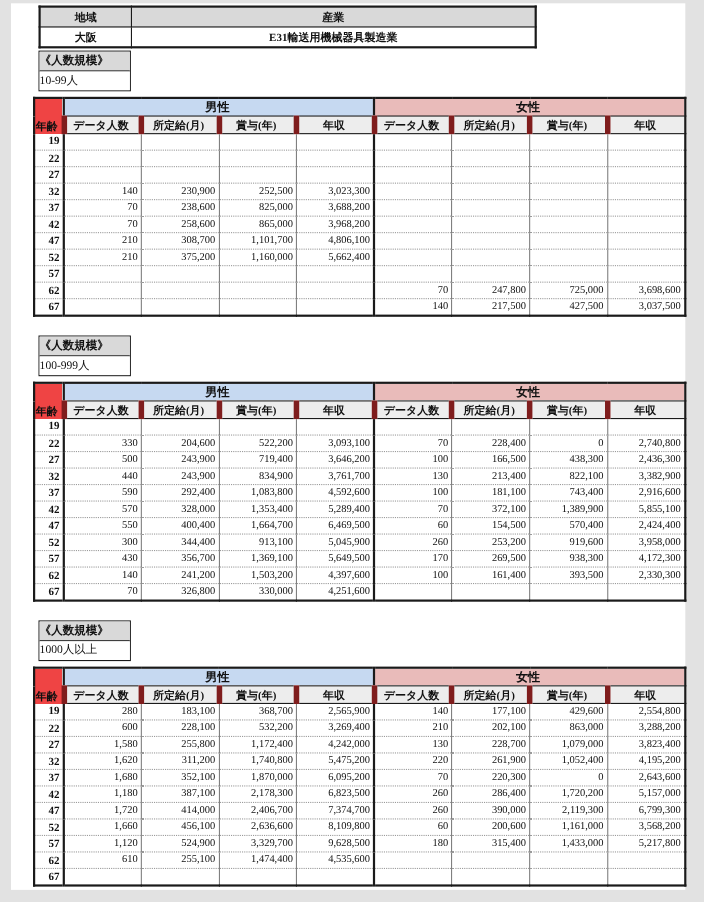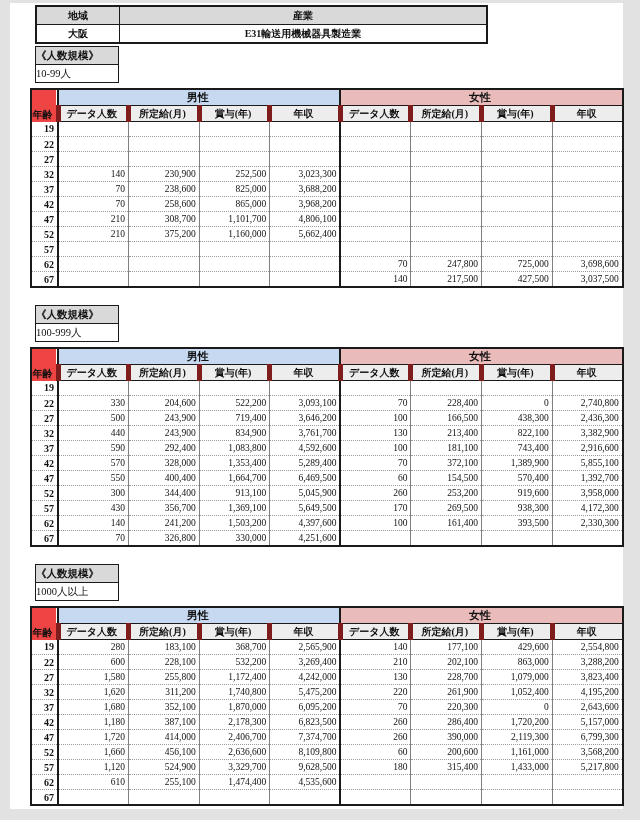--- a/index.html
+++ b/index.html
@@ -332,21 +332,21 @@
             </tr>
             <tr>
               <td class="age-cell">47</td>
               <td class="num">550</td>
               <td class="num">400,400</td>
               <td class="num">1,664,700</td>
               <td class="num male-end">6,469,500</td>
               <td class="num">60</td>
               <td class="num">154,500</td>
               <td class="num">570,400</td>
-              <td class="num">1,392,700</td>
+              <td class="num">2,424,400</td>
             </tr>
             <tr>
               <td class="age-cell">52</td>
               <td class="num">300</td>
               <td class="num">344,400</td>
               <td class="num">913,100</td>
               <td class="num male-end">5,045,900</td>
               <td class="num">260</td>
               <td class="num">253,200</td>
               <td class="num">919,600</td>

